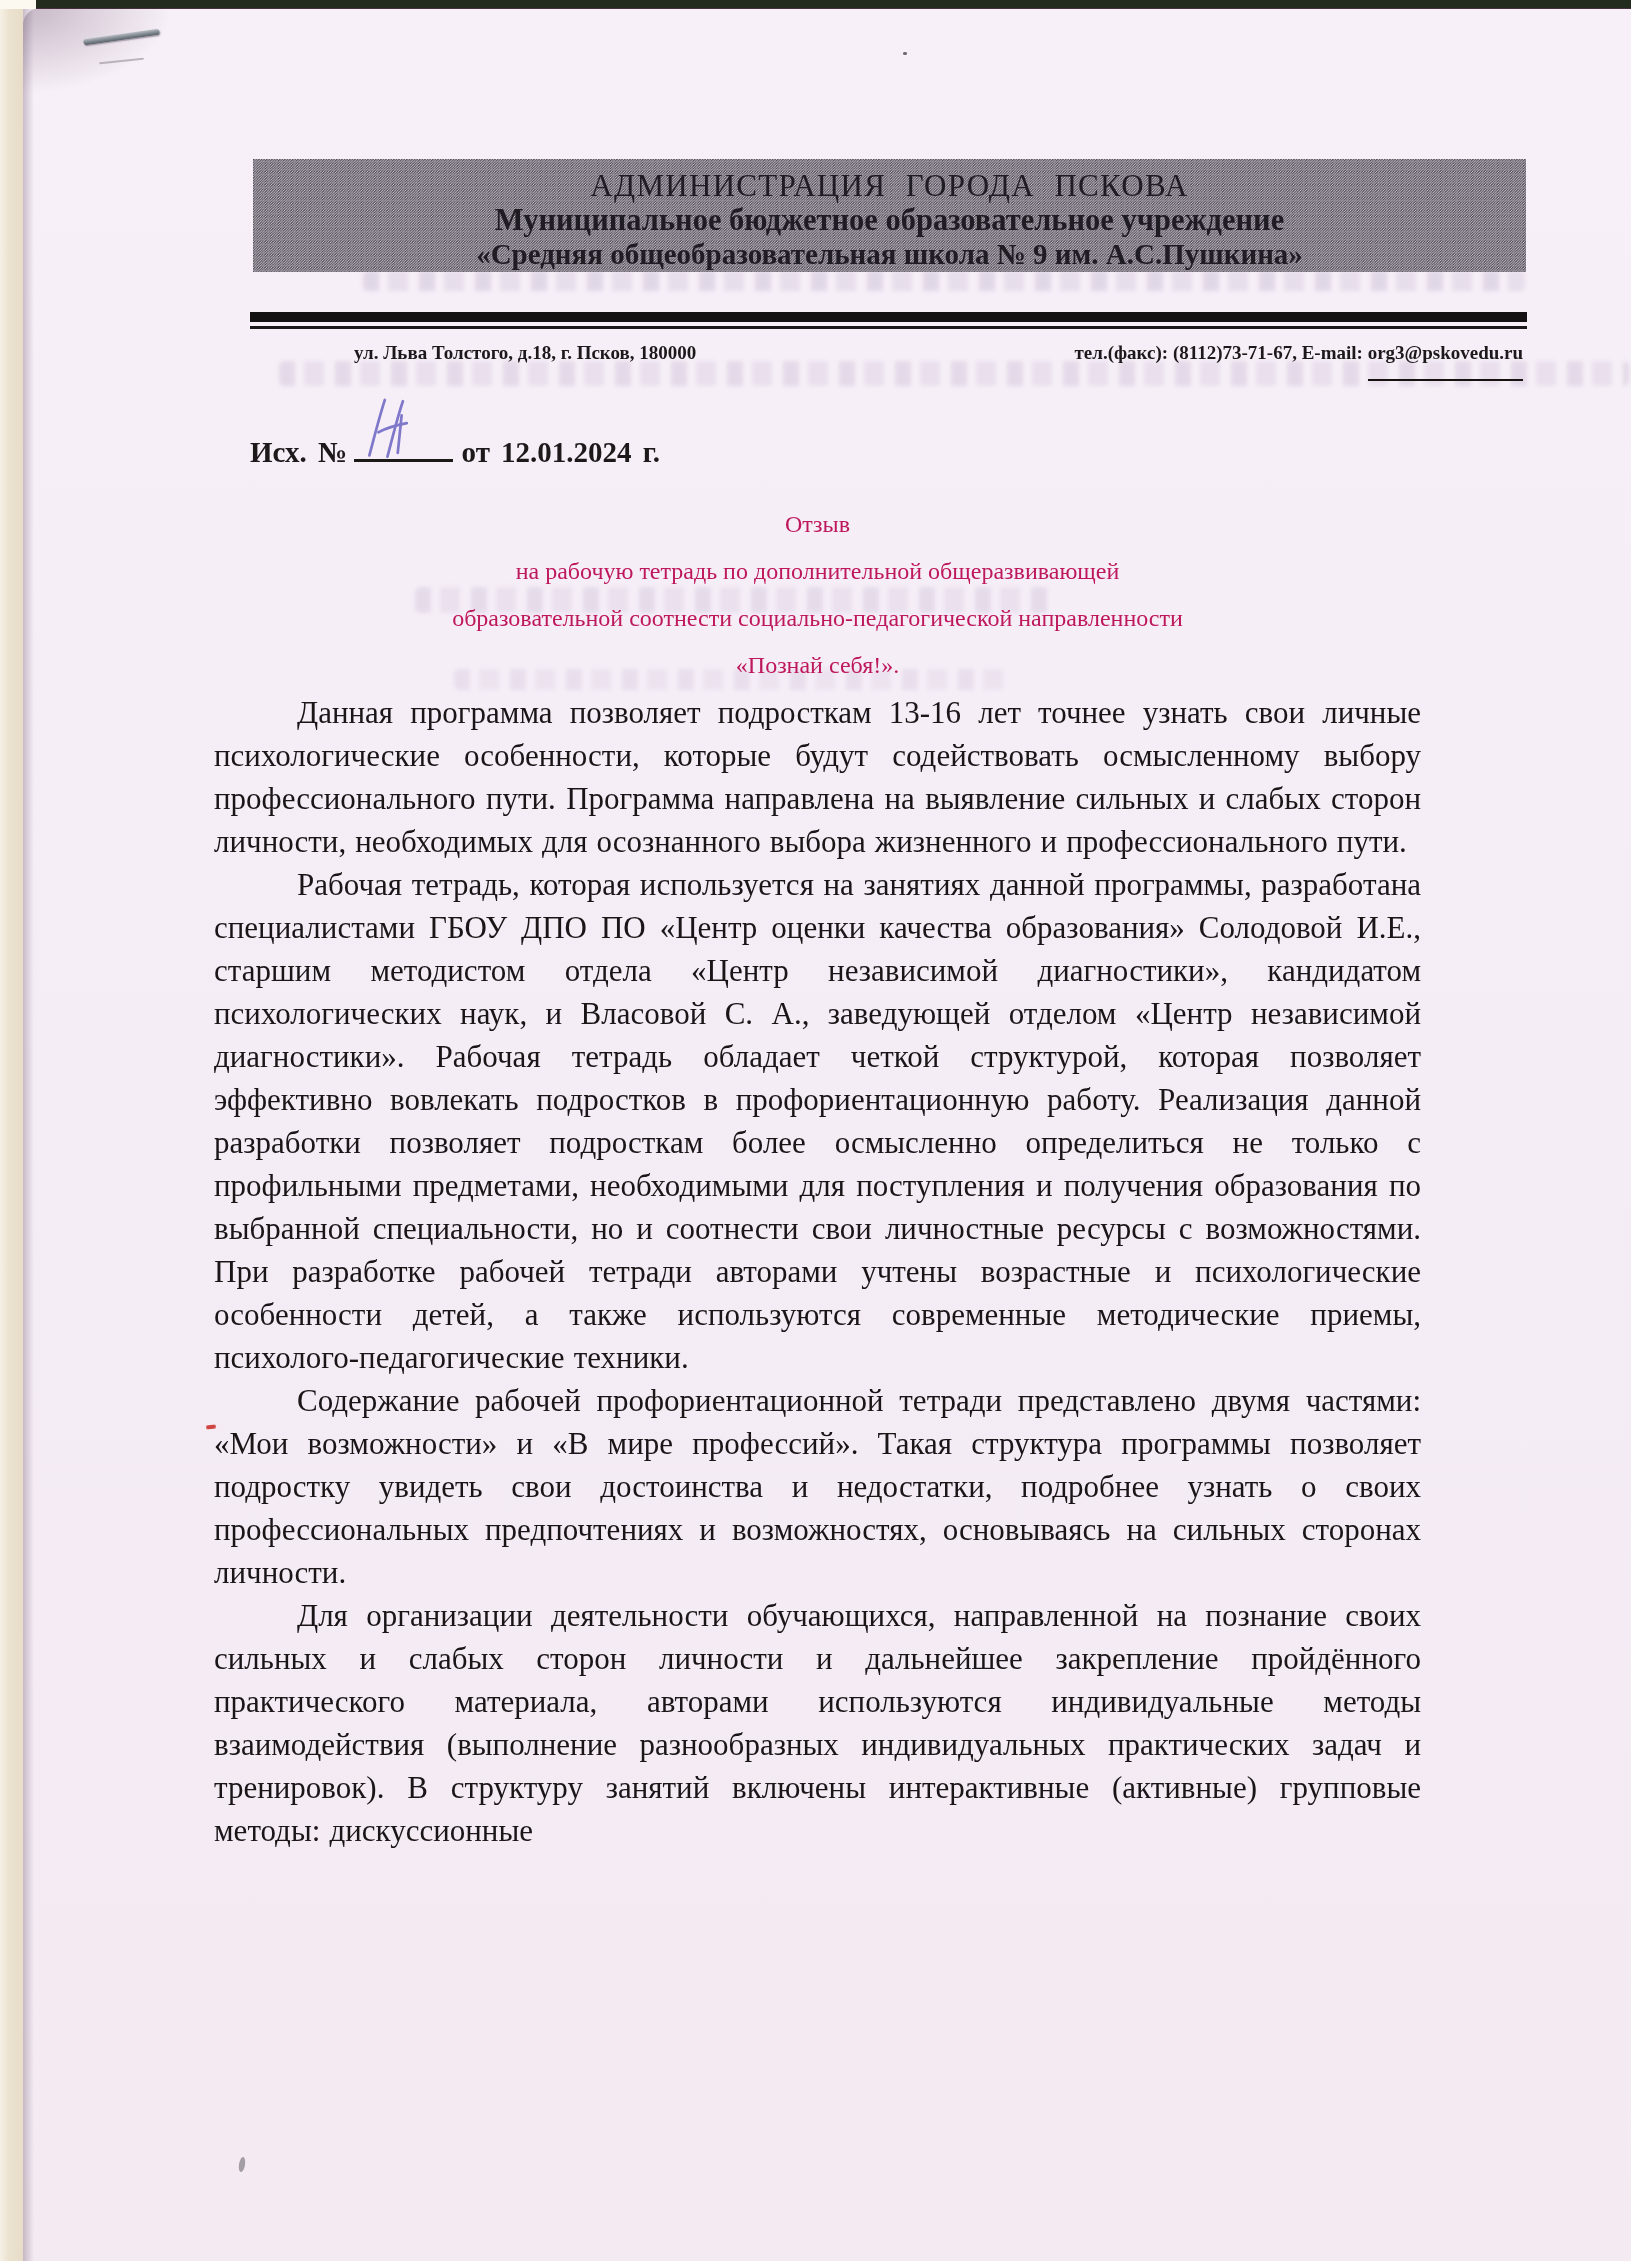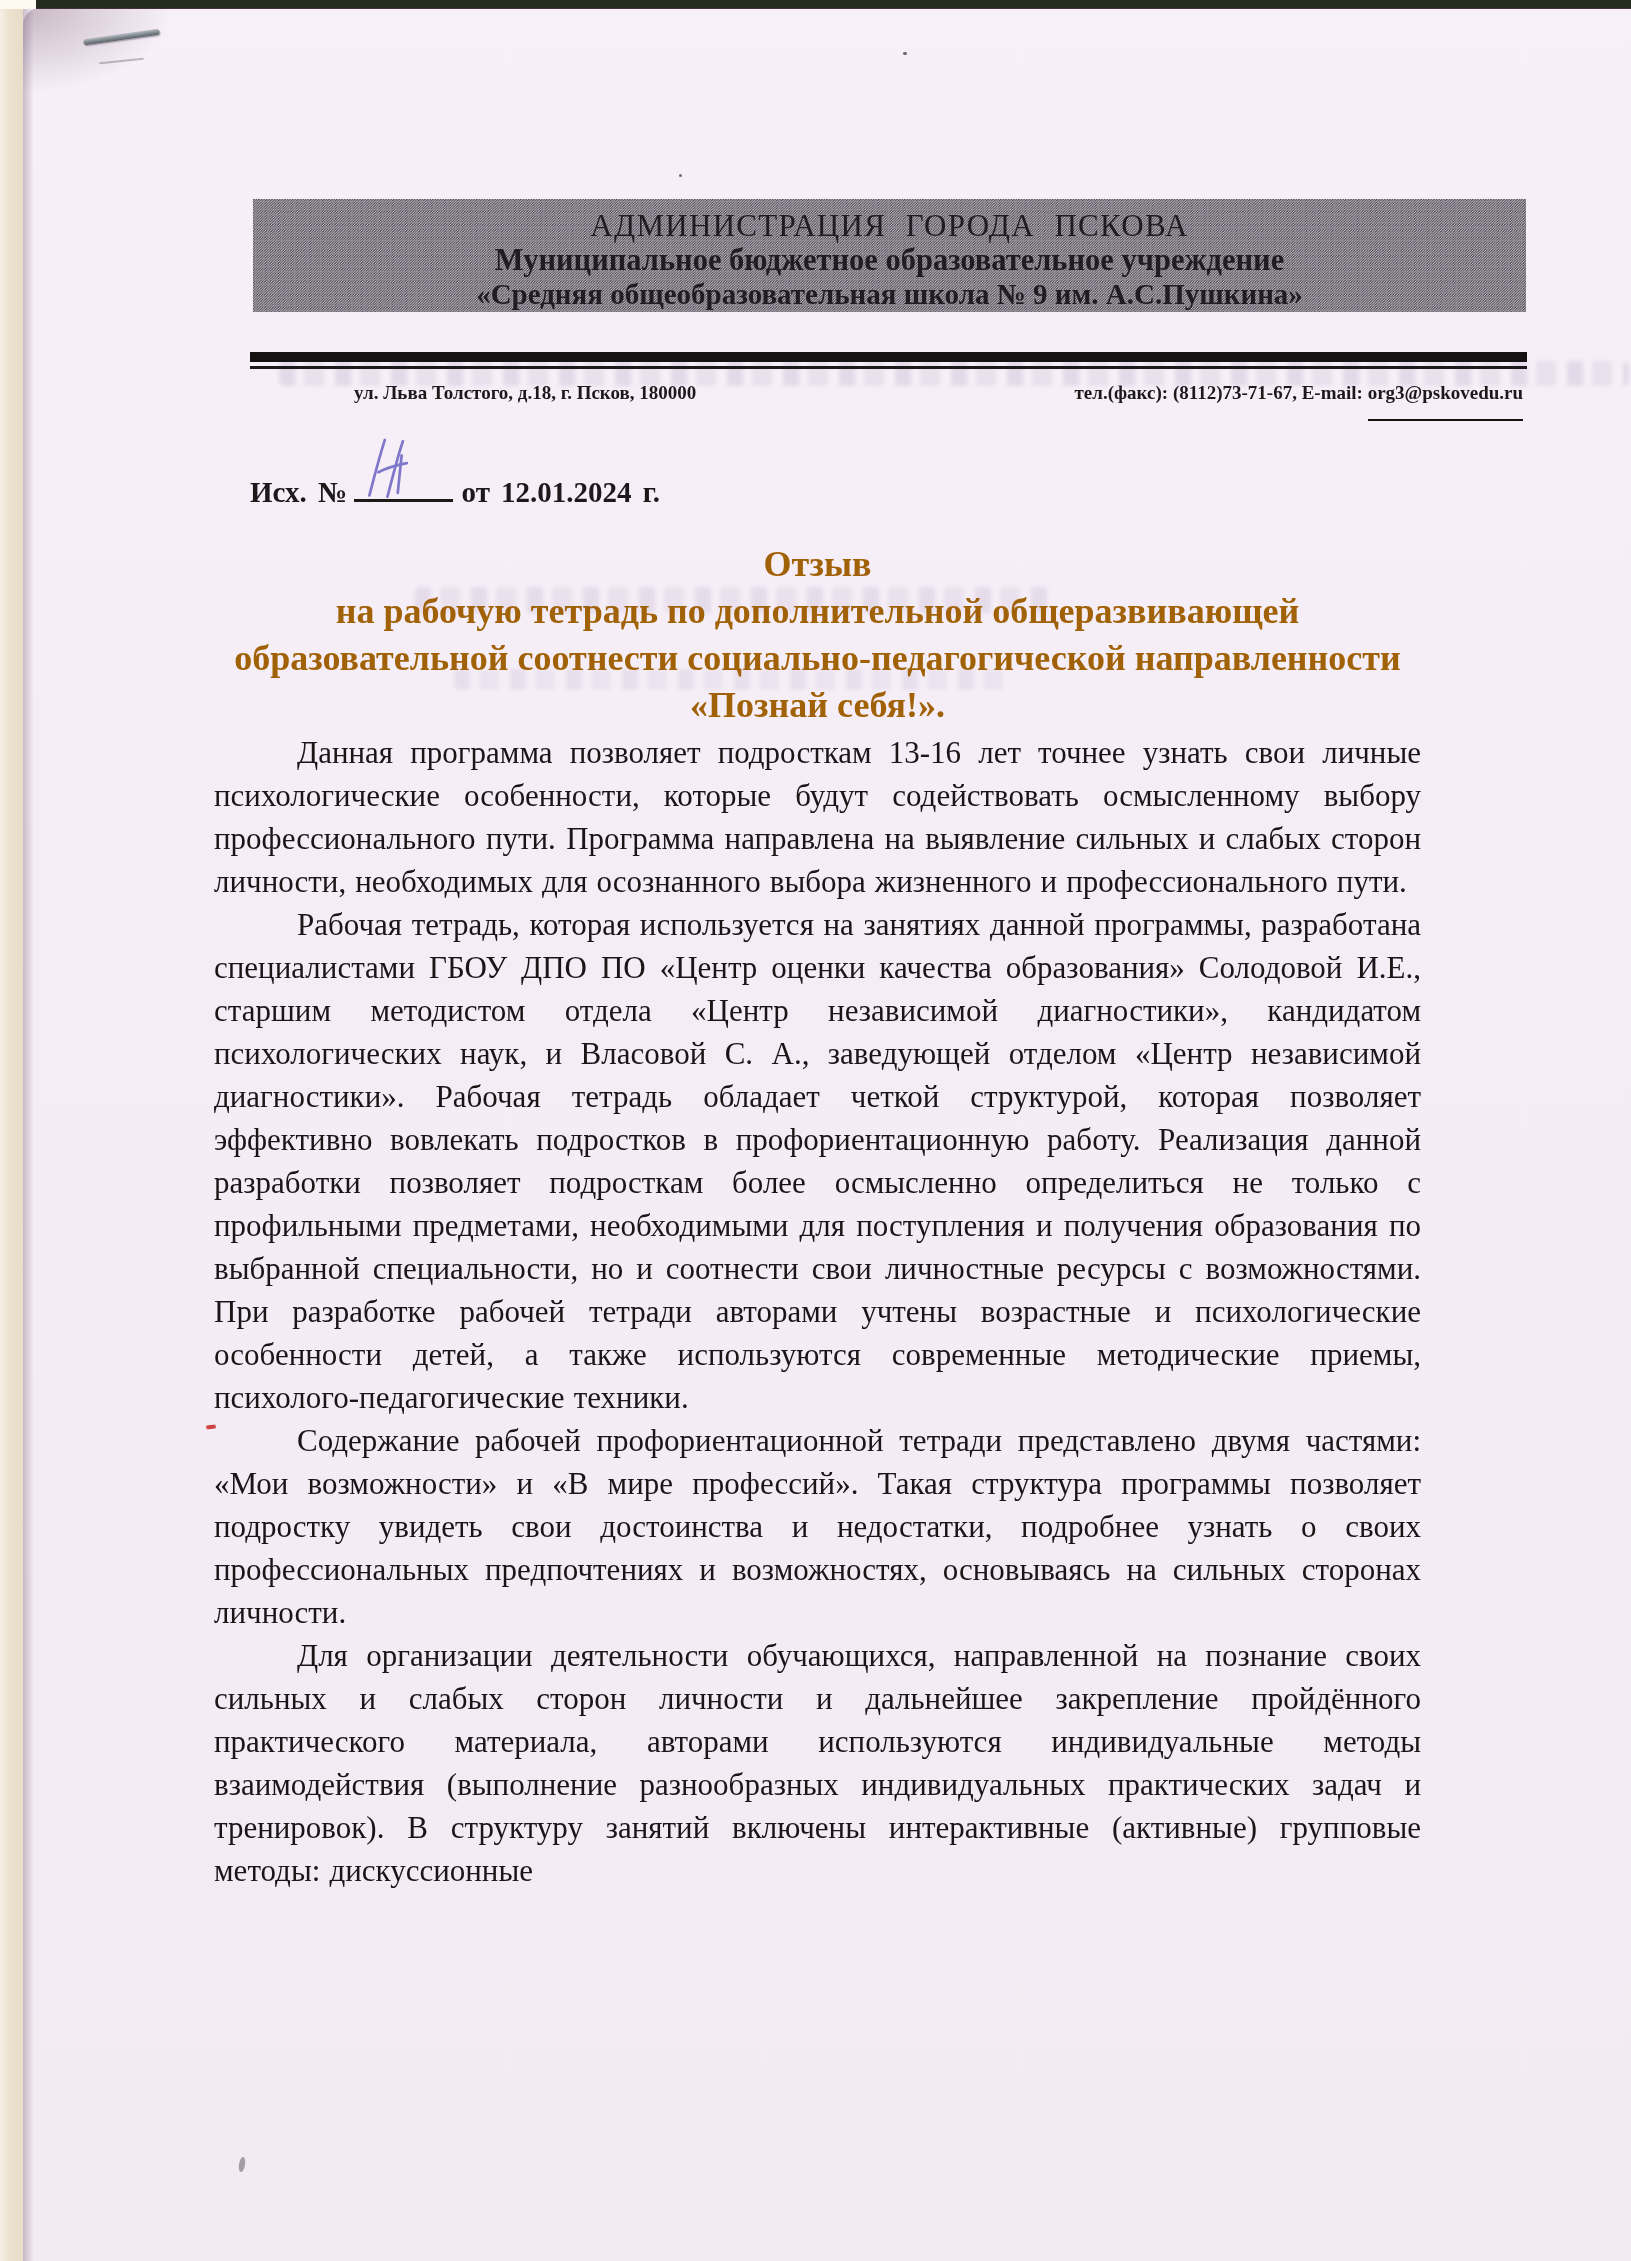--- a/index.html
+++ b/index.html
@@ -39,21 +39,21 @@
     z-index:5;
   }
   .staple{
     position:absolute;left:83px;top:34px;width:77px;height:5.8px;
     background:linear-gradient(180deg,#b7bdc2,#7e868e 55%,#596068);
     border-radius:3.9px;
     transform:rotate(-8deg);
     box-shadow:0.6px 1.3px 1.3px rgba(70,60,80,.45), -9px 6.5px 3.9px -3.9px rgba(120,100,130,.18);
     z-index:4;
   }
-  .content{position:absolute;inset:0;z-index:3;color:#1d191b;filter:blur(0.2px);margin-top:40px;}
+  .content{position:absolute;inset:0;z-index:3;color:#1d191b;filter:blur(0.2px);}
   
   .letterhead-box{
     position:absolute;left:253px;top:159px;width:1273px;height:113px;
     background-color:#d6d1d8;
     background-image:
       radial-gradient(circle at 0.6px 0.6px,#56505c 0.7px,transparent 0.9px),
       radial-gradient(circle at 1.9px 1.9px,#56505c 0.7px,transparent 0.9px);
     background-size:2.6px 2.6px;
     text-align:center;
     color:#201c24;
@@ -74,21 +74,21 @@
     position:absolute;left:250px;top:430px;
     font-size:29px;font-weight:bold;line-height:38px;word-spacing:3.9px;white-space:nowrap;
   }
   .ref-blank{
     display:inline-block;position:relative;width:99px;height:29px;
     border-bottom:3.2px solid #1c1a16;margin:0 9px 0 6.5px;vertical-align:baseline;
   }
   .hand14{position:absolute;left:5.2px;top:-34px;width:62px;height:66px;overflow:visible;}
   .title-block{
     position:absolute;left:214px;top:501px;width:1207px;
-    text-align:center;font-weight:bold;font-size:36px;line-height:47px;color:#a16207;
+    text-align:center;font-weight:normal;font-size:24px;line-height:47px;color:#be185d;
   }
   .body-text{
     position:absolute;left:214px;top:691px;width:1207px;
     font-size:31px;line-height:43px;color:#1a1618;
     text-align:justify;
   }
   .body-text p{margin:0;text-indent:83px;word-spacing:1.3px;}
   
   .ghost{
     position:absolute;height:23.4px;border-radius:5.2px;

